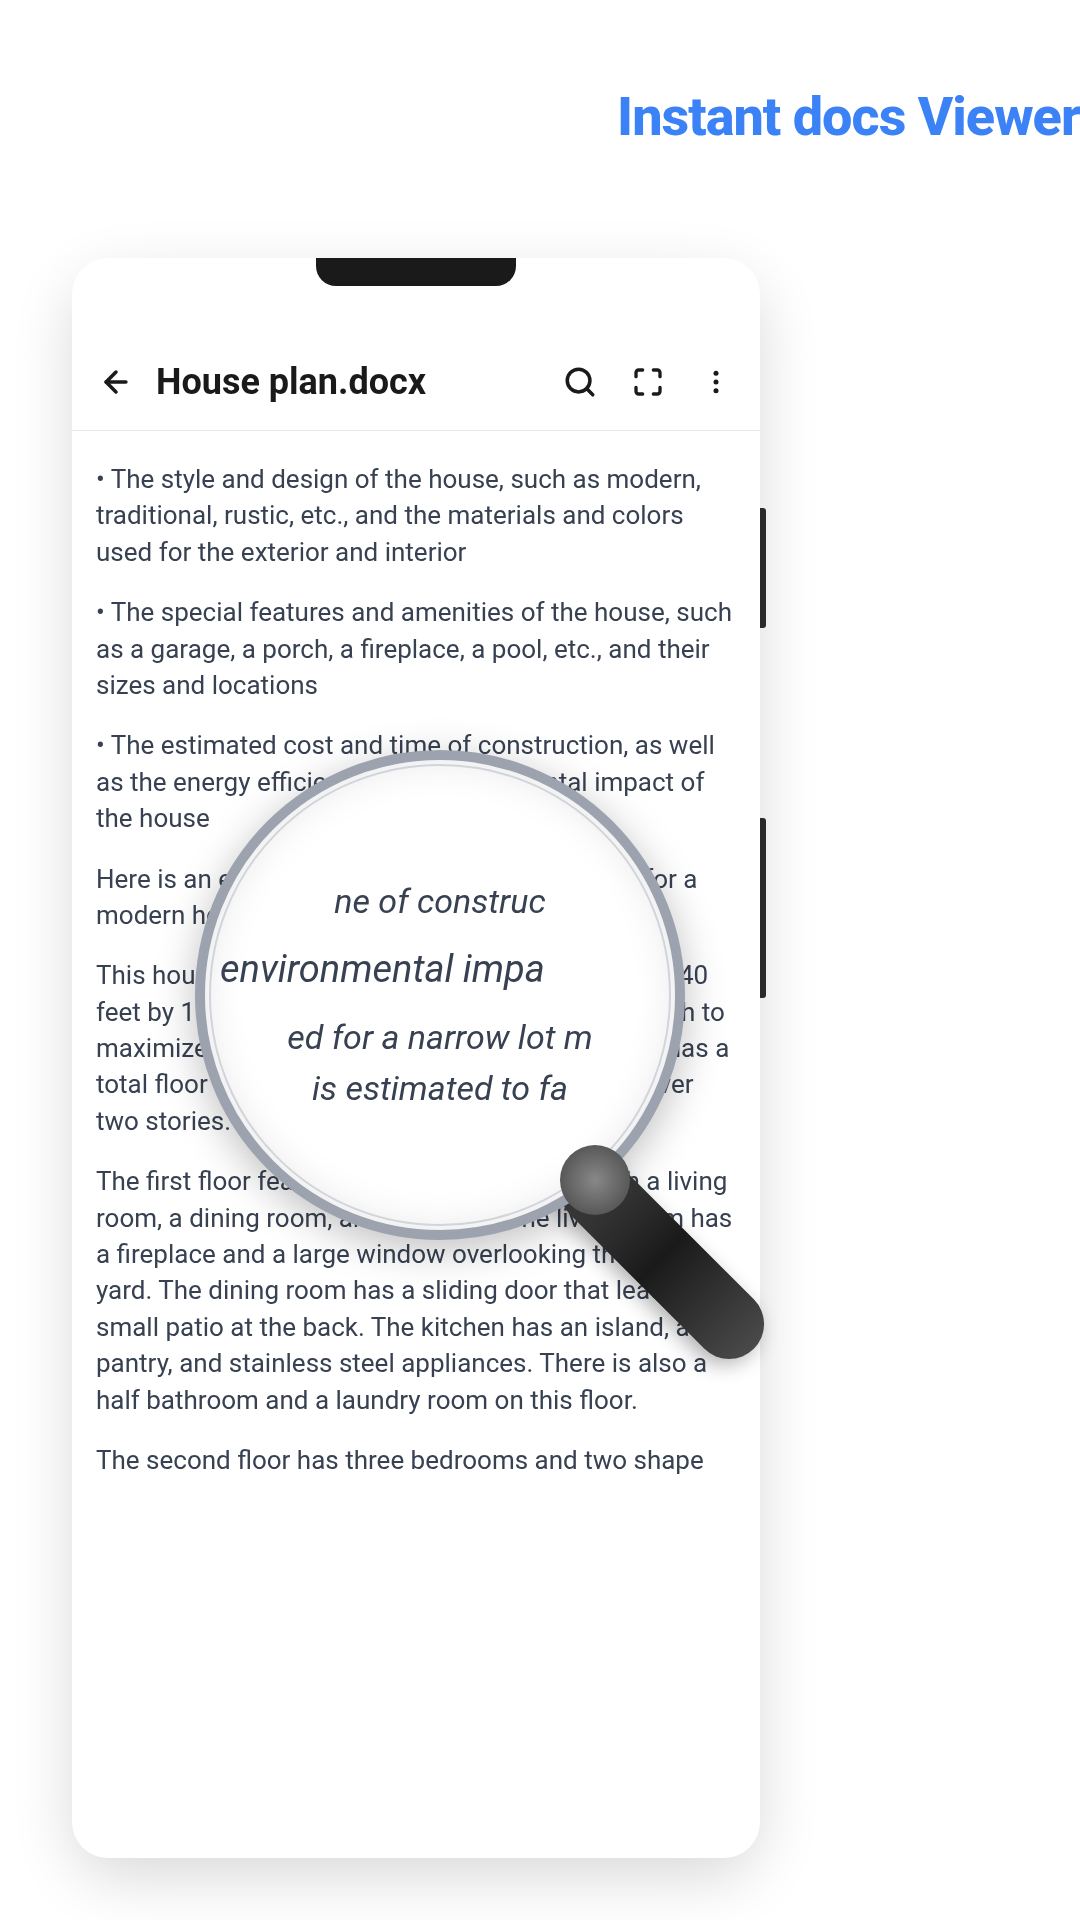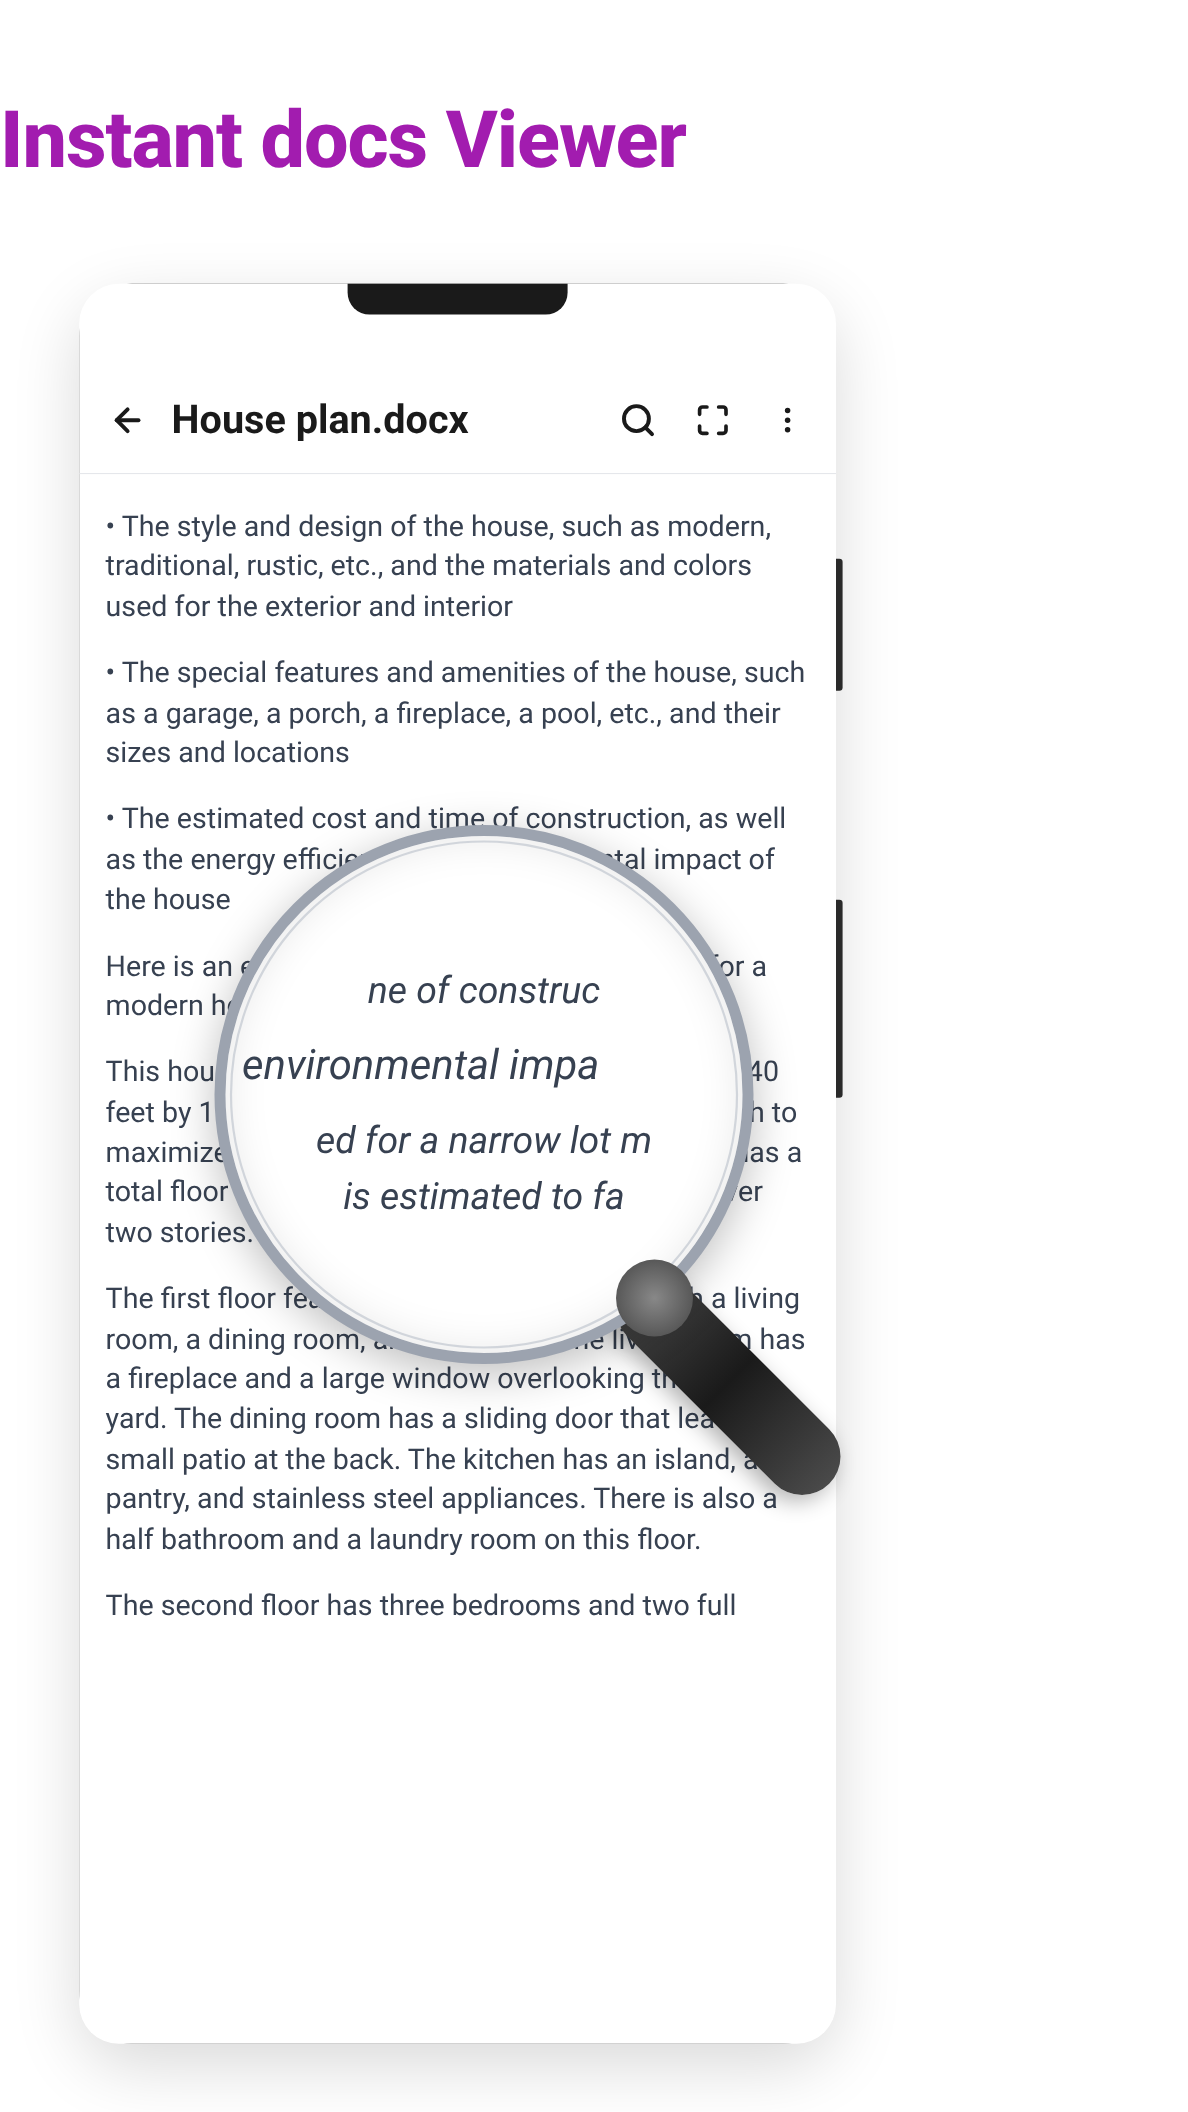--- a/index.html
+++ b/index.html
@@ -10,24 +10,24 @@
   font-family: -apple-system, BlinkMacSystemFont, 'Segoe UI', Roboto, sans-serif;
   position: relative;
   overflow: hidden;
 }
 
 .hero-title {
   position: absolute;
   top: 85px;
   left: 0;
   right: 0;
-  text-align: left;
-  font-size: 72px;
+  text-align: right;
+  font-size: 54px;
   font-weight: 800;
-  color: #a21caf;
+  color: #3b82f6;
   letter-spacing: -1px;
 }
 
 .phone-frame {
   position: absolute;
   top: 258px;
   left: 72px;
   width: 688px;
   height: 1600px;
   background: #1a1a1a;
@@ -244,21 +244,21 @@
       </div>
     </div>
 
     <div class="doc-content">
       <p class="bullet">•  The style and design of the house, such as modern, traditional, rustic, etc., and the materials and colors used for the exterior and interior</p>
       <p class="bullet">•  The special features and amenities of the house, such as a garage, a porch, a fireplace, a pool, etc., and their sizes and locations</p>
       <p class="bullet">•  The estimated cost and time of construction, as well as the energy efficiency and environmental impact of the house</p>
       <p>Here is an example of a short house plan detail for a modern house:</p>
       <p>This house is designed for a narrow lot measuring 40 feet by 100 feet. The house is oriented to face south to maximize natural light and ventilation. The house has a total floor area of 2,400 square feet, distributed over two stories.</p>
       <p>The first floor features an open-plan layout with a living room, a dining room, and a kitchen. The living room has a fireplace and a large window overlooking the front yard. The dining room has a sliding door that leads to a small patio at the back. The kitchen has an island, a pantry, and stainless steel appliances. There is also a half bathroom and a laundry room on this floor.</p>
-      <p>The second floor has three bedrooms and two full</p>
+      <p>The second floor has three bedrooms and two shape</p>
     </div>
 
   </div>
 </div>
 
 <div class="magnifier-handle"></div>
 <div class="magnifier-collar"></div>
 
 <div class="magnifier-wrap">
   <div class="magnifier-lens">

